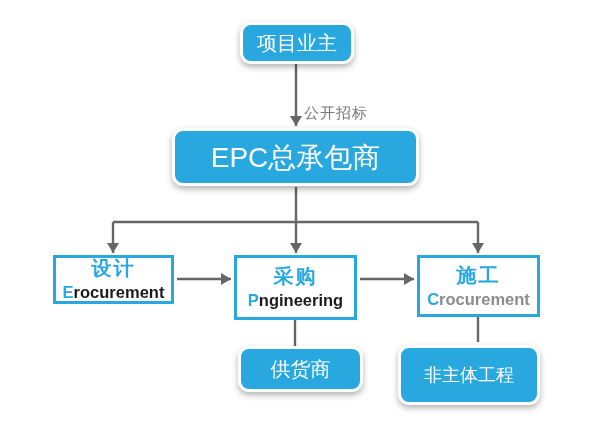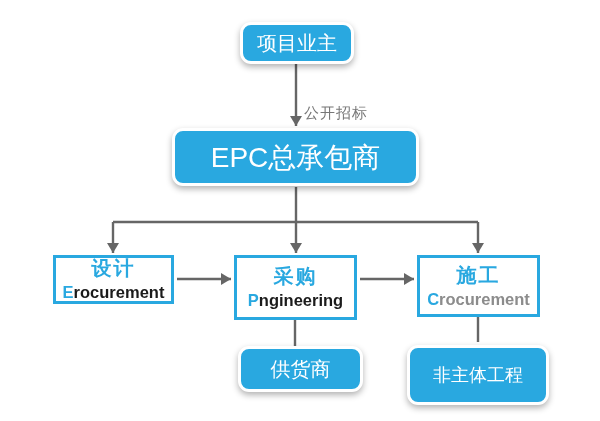--- a/index.html
+++ b/index.html
@@ -50,21 +50,21 @@
     border: 3px solid var(--node-blue, #29a8e0);
   }
 
   .owner    { left: 240px; top: 22px;  width: 114px; height: 42px; font-size: 20px; }
   .epc      { left: 172px; top: 128px; width: 247px; height: 58px; font-size: 28px;
               border-width: 4px; border-radius: 15px; box-shadow: 0 4px 8px rgba(0,0,0,0.30); }
   .design   { left: 53px;  top: 255px; width: 121px; height: 49px; }
   .procure  { left: 234px; top: 255px; width: 123px; height: 65px; }
   .construct{ left: 417px; top: 255px; width: 123px; height: 62px; }
   .supplier { left: 238px; top: 346px; width: 125px; height: 46px; font-size: 20px; }
-  .sub      { left: 407px; top: 345px; width: 142px; height: 60px; font-size: 18px; line-height: 1.35; }
+  .sub      { left: 398px; top: 345px; width: 142px; height: 60px; font-size: 18px; line-height: 1.35; }
 
   .zh {
     color: var(--node-blue, #29a8e0);
     font-size: 20px;
     font-weight: bold;
     letter-spacing: 2px;
   }
   .en {
     font-size: 16.5px;
     font-weight: 600;

